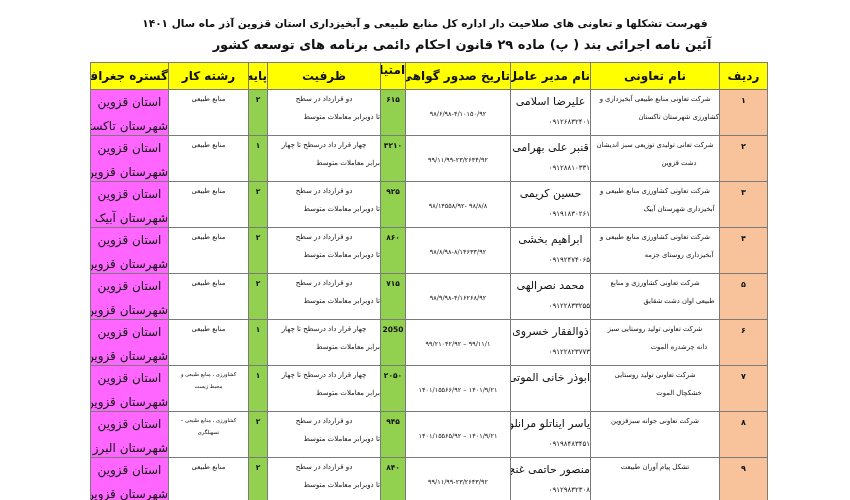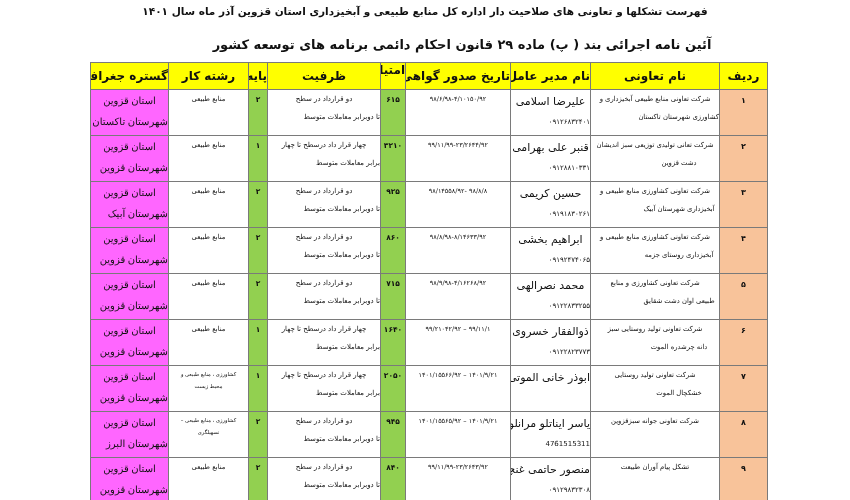--- a/index.html
+++ b/index.html
@@ -1,43 +1,43 @@
 <!DOCTYPE html>
 <html><head>
   <meta charset="utf-8">
   <style>
     html, body { margin:0; padding:0; background:#ffffff; }
     body { width:850px; height:500px; overflow:hidden; position:relative;
            font-family:"DejaVu Sans", sans-serif; color:#111; }
     .title { position:absolute; left:0; width:850px; text-align:center; direction:rtl;
              font-weight:bold; font-size:10.5px; white-space:nowrap; }
-    #t1 { top:5px; }
+    #t1 { top:17px; }
     #t2 { top:37px; font-size:13px;margin-left:37px; }
     table.grid { position:absolute; left:90px; top:62px; border-collapse:collapse;
                  direction:rtl; table-layout:fixed; width:677px; }
     table.grid td, table.grid th { border:1px solid #7a7a7a; padding:0; overflow:hidden; }
     th { background:#ffff00; height:26px; font-size:12px; font-weight:bold; text-align:center;
          vertical-align:middle; white-space:nowrap; }
     th.small { font-size:12px; vertical-align:top; padding-top:4px; }
     td { height:45px; font-size:7px; vertical-align:top; text-align:center; }
     td .l1 { display:block; margin-top:5px; white-space:nowrap; }
     td .l2 { display:block; margin-top:10px; white-space:nowrap;padding-left:48px; }
     td.idx { background:#f8c39a; font-weight:bold; font-size:8px; }
     td.idx span { display:block; margin-top:6px; }
     td.coop { font-size:6.8px; }
     td.cert { font-size:6.5px; }
-    td.cert span { display:block; margin-top:5px; white-space:nowrap; }
+    td.cert span { display:block; margin-top:20px; white-space:nowrap; }
     td.score { background:#92d050; font-weight:bold; font-size:7.5px; }
     td.score span { display:block; margin-top:5px; }
     td.base { background:#92d050; font-weight:bold; font-size:7.5px; }
     td.base span { display:block; margin-top:5px; }
     td.field { font-size:6.8px;border-radius:10px; }
     td.field .tiny { display:block; margin-top:5px; font-size:5.2px; white-space:nowrap; }
     td.field .tiny2 { display:block; margin-top:6px; font-size:5.2px; white-space:nowrap; }
-    td.geo { background:#ff66ff; font-size:10px;font-family:Liberation Serif, serif; }
+    td.geo { background:#ff66ff; font-size:12px; }
     td.manager .l1 { font-size:11px; }
   </style>
 </head>
 <body>
 
 <div id="t1" class="title">فهرست تشکلها و تعاونی های صلاحیت دار  اداره کل منابع طبیعی و آبخیزداری استان قزوین آذر ماه سال ۱۴۰۱</div>
 <div id="t2" class="title">آئین نامه اجرائی بند ( پ) ماده ۲۹ قانون احکام دائمی برنامه های توسعه کشور</div>
 
 <table class="grid">
   <colgroup>
@@ -249,21 +249,21 @@
       <span class="l2">دانه چرشدره الموت</span>
     </td>
     <td class="manager">
       <span class="l1">ذوالفقار خسروی</span>
       <span class="l2">۰۹۱۲۲۸۲۳۷۷۳</span>
     </td>
     <td class="cert">
           <span>۹۹/۱۱/۱ – ۹۹/۲۱۰۴۲/۹۲</span>
         </td>
     <td class="score">
-          <span>۱۶۴۰</span>
+          <span>2050</span>
         </td>
     <td>
       <span class="l1">چهار قرار داد درسطح تا چهار</span>
       <span class="l2">برابر معاملات متوسط</span>
     </td>
     <td class="base">
           <span>۱</span>
         </td>
     <td class="field">
       <span class="l1">منابع طبیعی</span>
@@ -313,21 +313,21 @@
   <tr>
     <td class="idx">
           <span>۸</span>
         </td>
     <td class="coop">
       <span class="l1">شرکت تعاونی جوانه سبزقزوین</span>
       <span class="l2"></span>
     </td>
     <td class="manager">
       <span class="l1">یاسر ایناتلو مرانلو</span>
-      <span class="l2">4761515311</span>
+      <span class="l2">۰۹۱۹۸۴۸۳۴۵۱</span>
     </td>
     <td class="cert">
           <span>۱۴۰۱/۹/۲۱ – ۱۴۰۱/۱۵۵۶۵/۹۲</span>
         </td>
     <td class="score">
           <span>۹۴۵</span>
         </td>
     <td>
       <span class="l1">دو قرارداد در سطح</span>
       <span class="l2">تا دوبرابر معاملات  متوسط</span>

